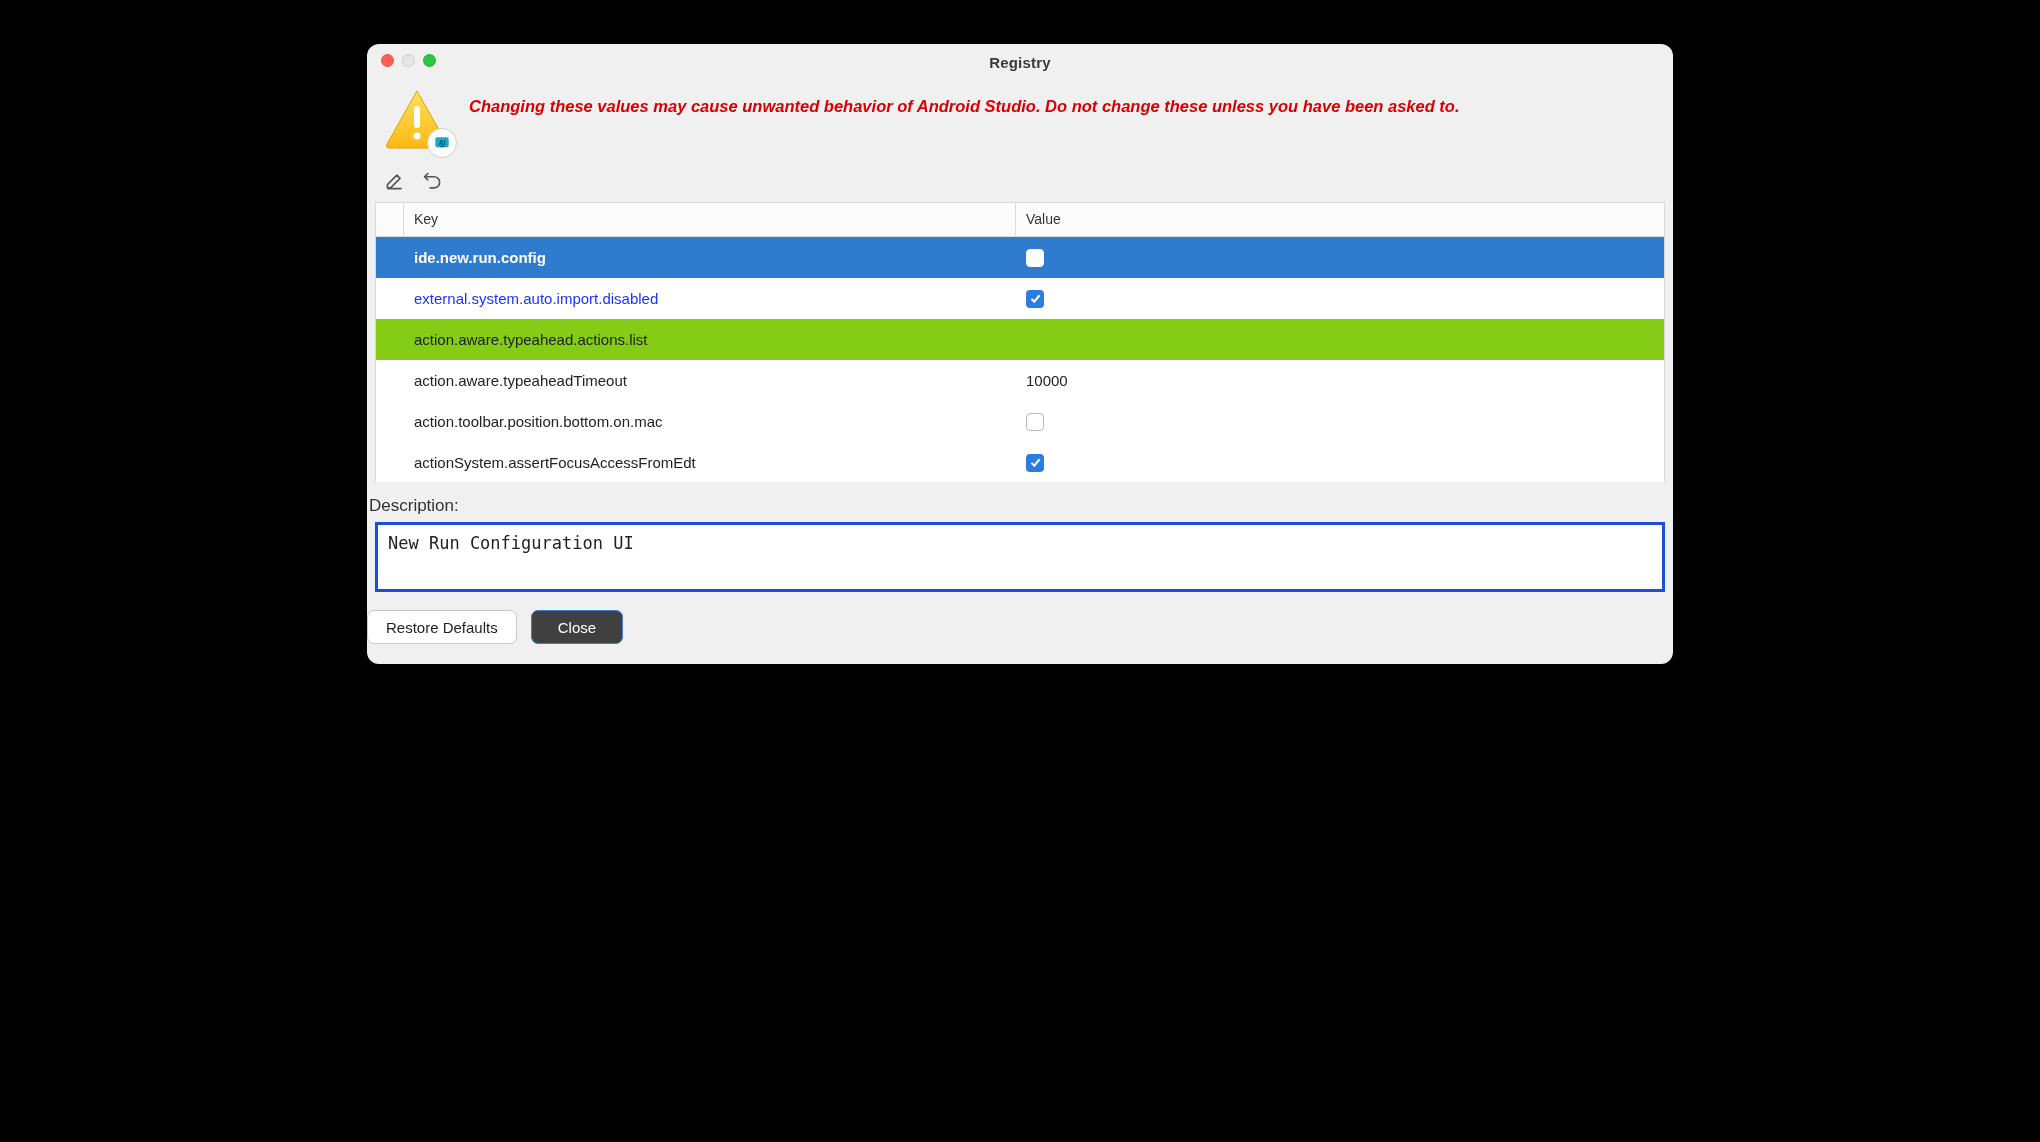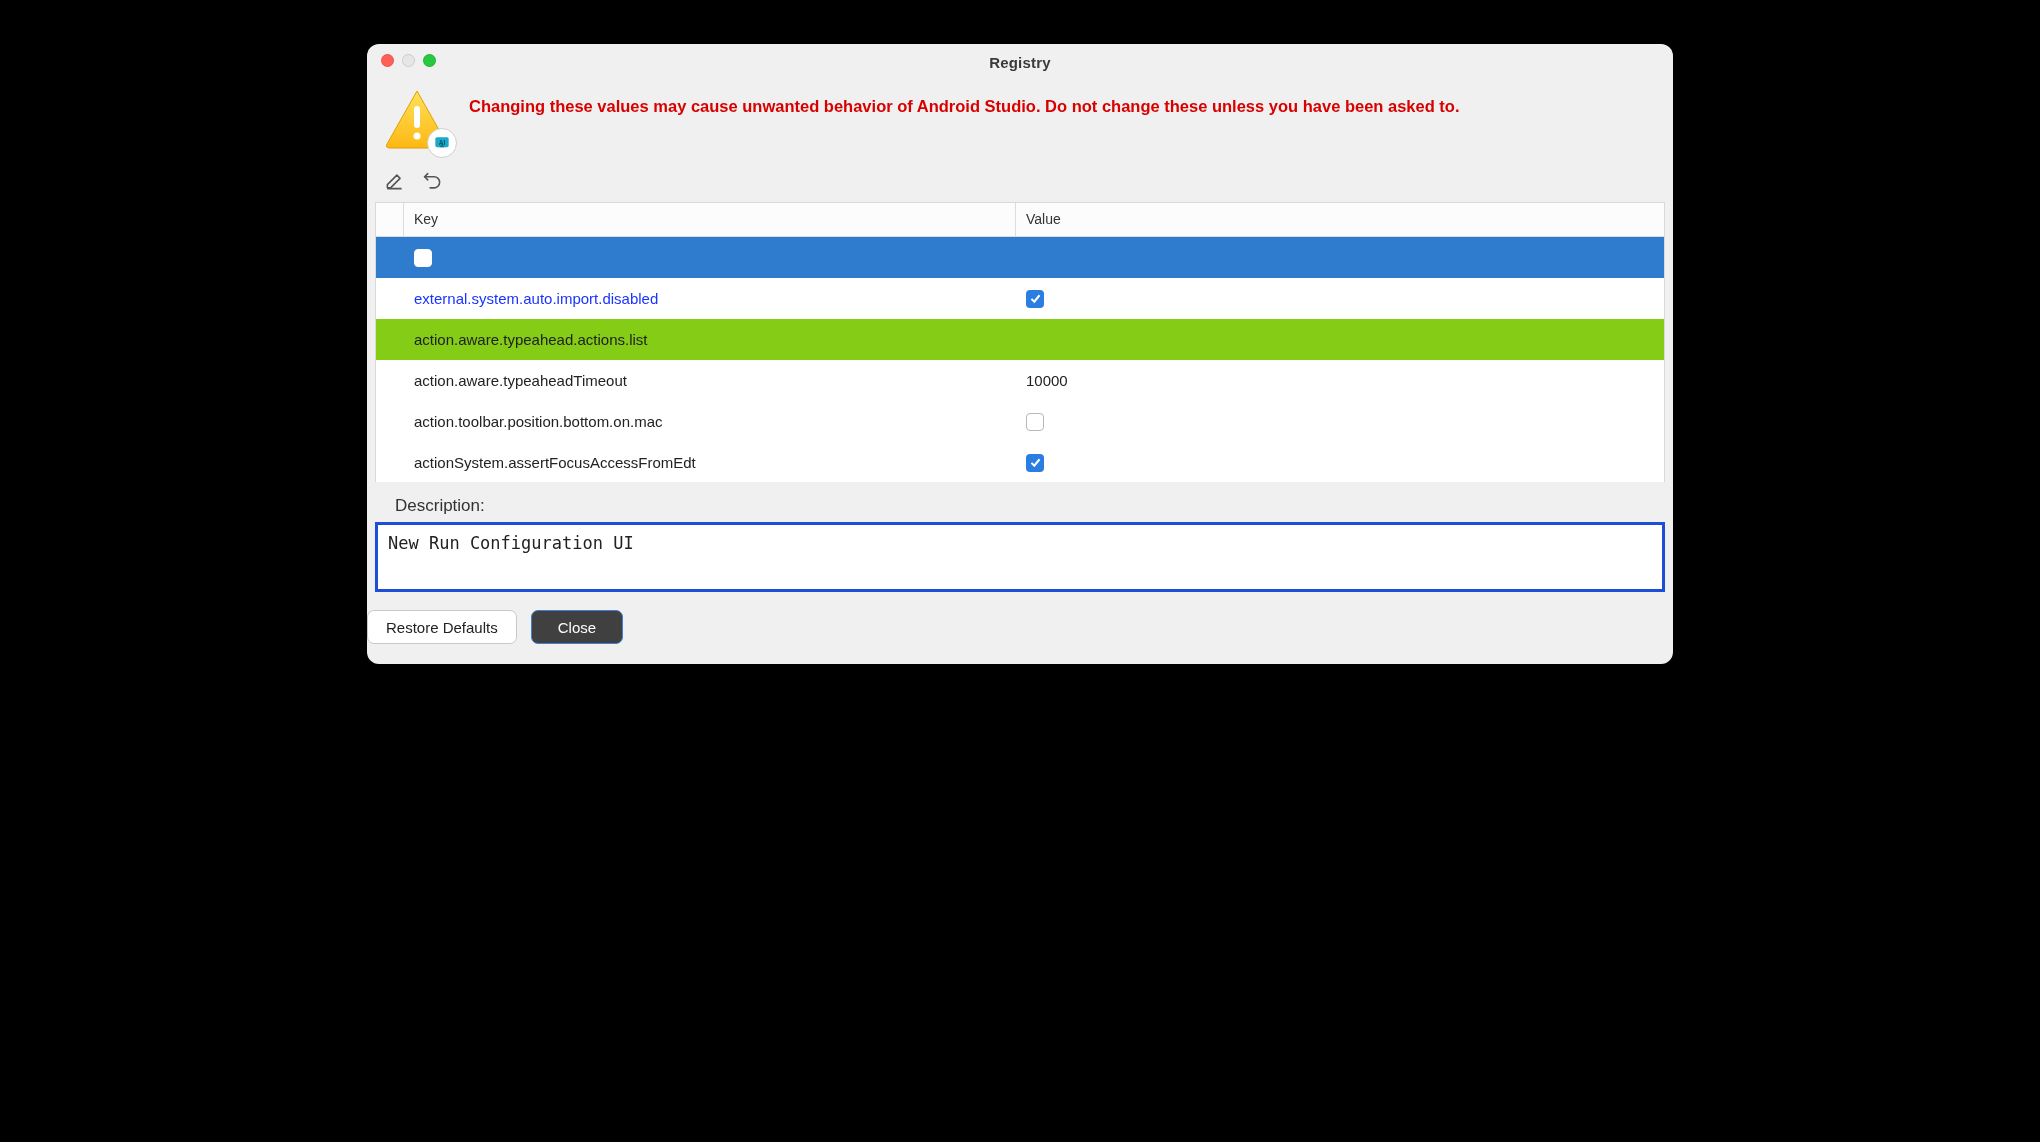--- a/index.html
+++ b/index.html
@@ -79,20 +79,21 @@
     border: 1px solid #d0d0d0;
     display: flex; align-items: center; justify-content: center;
   }
   .badge svg { width: 20px; height: 20px; }
   .warning-text {
     color: #d90000;
     font-weight: 700;
     font-size: 16.5px;
     line-height: 1.3;
     padding-top: 8px;
+    font-style: italic;
   }
   .toolbar {
     display: flex;
     gap: 16px;
     padding: 4px 16px 10px 16px;
   }
   .tool-btn {
     width: 22px; height: 22px;
     display: flex; align-items: center; justify-content: center;
     color: #555;
@@ -138,21 +139,21 @@
     width: 18px; height: 18px;
     border-radius: 4px;
     display: inline-flex; align-items: center; justify-content: center;
   }
   .checkbox.unchecked { background: #fff; border: 1.5px solid #b8b8b8; }
   .checkbox.checked   { background: #2a7de1; }
   .checkbox.checked svg { width: 13px; height: 13px; stroke: #fff; stroke-width: 2.5; fill: none; }
   .row.selected .checkbox.unchecked { background: #fff; border-color:#fff; }
 
   .desc-label {
-    padding: 14px 10px 6px 28px;
+    padding: 14px 10px 6px 2px;
     font-size: 17px;
     color: #333;
   }
   .desc-box {
     margin: 0 8px;
     background: #fff;
     border: 3px solid #1d4ed8;
     min-height: 70px;
     padding: 8px 10px;
     font-family: ui-monospace, Menlo, Monaco, Consolas, monospace;
@@ -241,20 +242,23 @@
 
     <div class="table-wrap">
       <div class="thead">
         <div class="col-gutter"></div>
         <div class="col-key">Key</div>
         <div class="col-value">Value</div>
       </div>
       <div class="tbody" id="tbody">
           <div class="row selected">
             <div class="col-gutter"></div>
+            <div class="col-key">
+              <span>ide.new.run.config</span>
+            </div>
             <div class="col-value">
               <span class="checkbox unchecked"></span>
             </div>
           </div>
           <div class="row modified">
             <div class="col-gutter"></div>
             <div class="col-key">
               <span>external.system.auto.import.disabled</span>
             </div>
             <div class="col-value">

